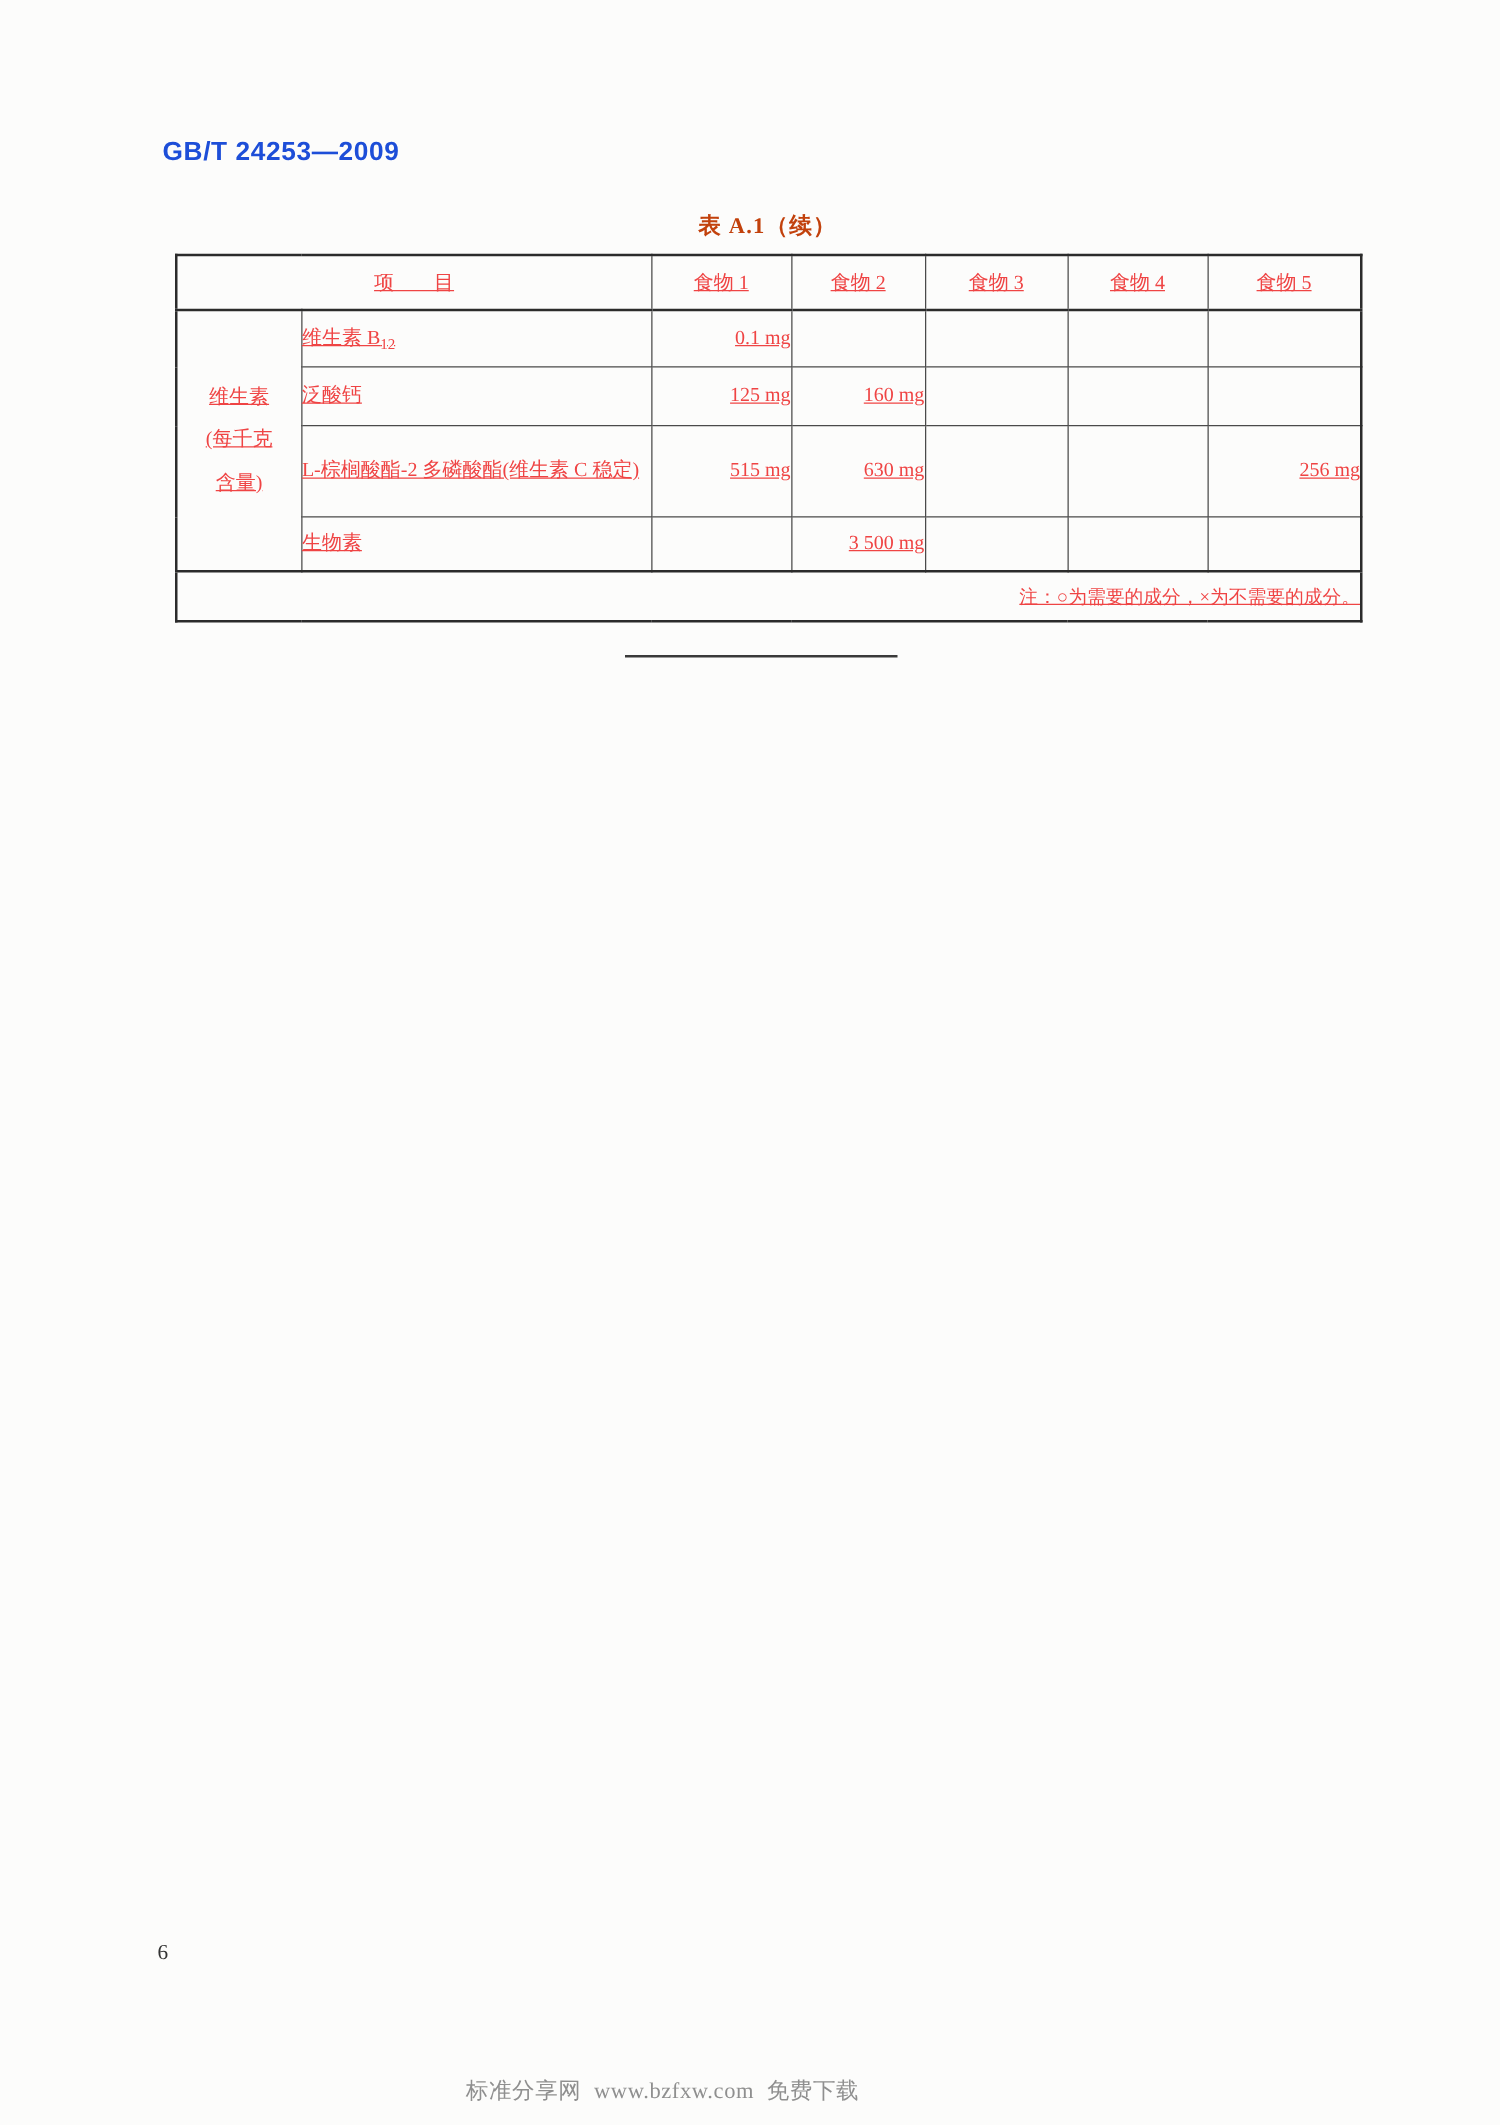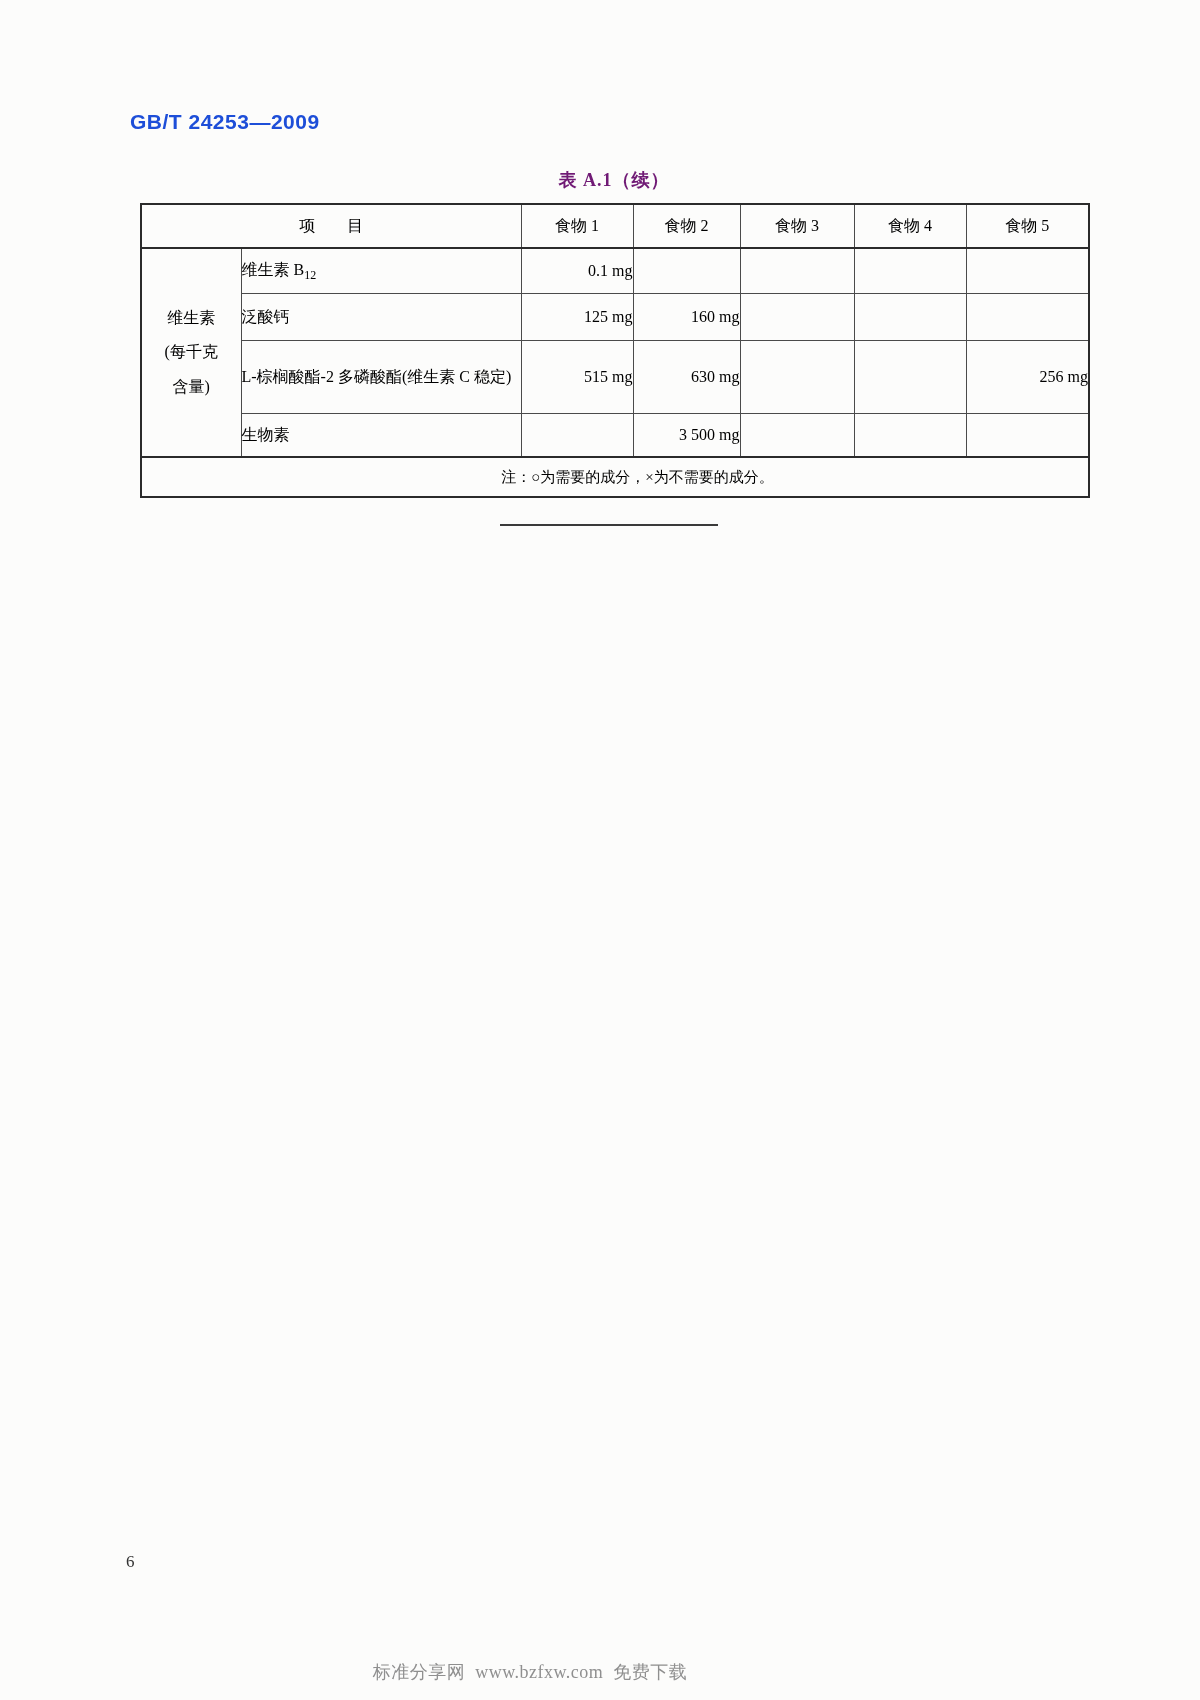--- a/index.html
+++ b/index.html
@@ -32,30 +32,31 @@
     top: 168px;
     width: 948px;
   }
 
   .table-title {
     text-align: center;
     font-weight: bold;
     font-size: 18px;
     letter-spacing: 1px;
     margin-bottom: 11px;
-    color: #701a75;
+    color: #c2410c;
   }
 
   table.std-table {
     border-collapse: collapse;
     width: 948px;
     table-layout: fixed;
     font-size: 16px;
-    color: #000000;
+    color: #ef4444;
     border: 2px solid #2b2b2b;
+    text-decoration: underline;
   }
   table.std-table th,
   table.std-table td {
     border: 1px solid #4a4a4a;
     padding: 0;
     font-weight: normal;
   }
 
   tr.header-row th {
     height: 42px;
@@ -89,21 +90,21 @@
   }
 
   tr.row-1 td { height: 44px; }
   tr.row-2 td { height: 46px; }
   tr.row-3 td { height: 72px; }
   tr.row-4 td { height: 42px; }
 
   tr.note-row td {
     height: 38px;
     border-top: 2px solid #2b2b2b;
-    text-align: center;
+    text-align: right;
     vertical-align: middle;
     padding-left: 45px;
     font-size: 15px;
   }
 
   .end-separator {
     position: absolute;
     left: 500px;
     top: 524px;
     width: 218px;

